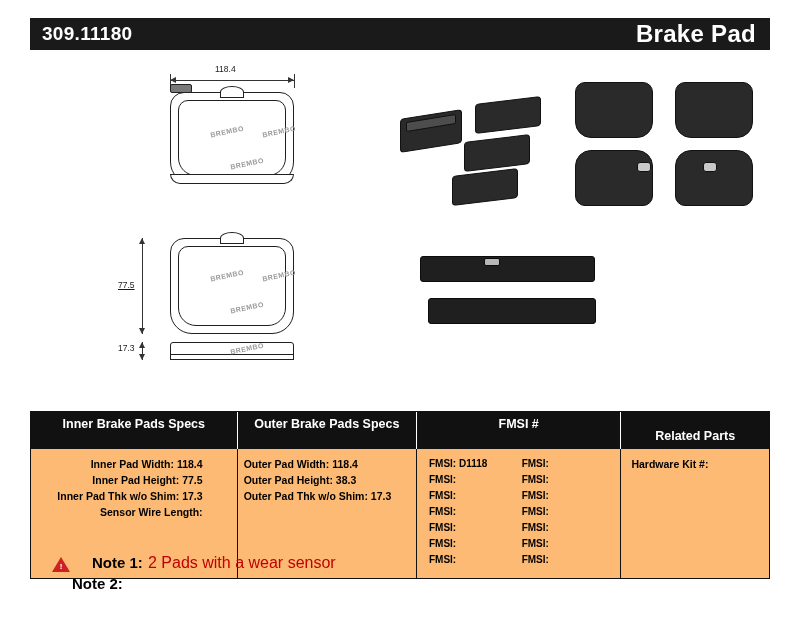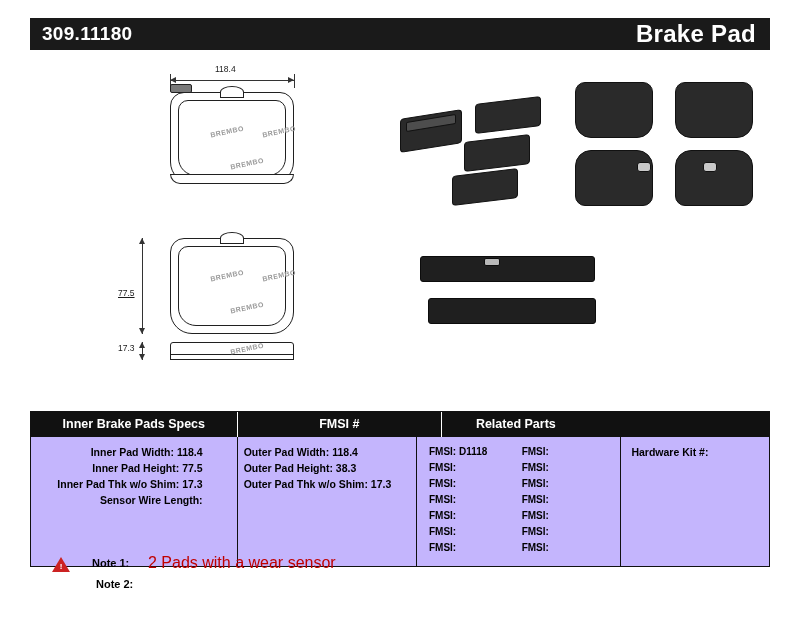--- a/index.html
+++ b/index.html
@@ -157,25 +157,25 @@
   }
   .spec-head > div {
     color: #ffffff;
     font-size: 12.5px;
     font-weight: bold;
     text-align: center;
     padding: 5px 2px 6px 2px;
     box-sizing: border-box;
     border-right: 1.2px solid #ffffff;
   }
-  .spec-head > div:last-child { border-right: none; }
+  .spec-head > div:last-child { border-right: none; margin-top: 12px; }
 
   .spec-body {
     display: flex;
-    background: #c4b5fd;
+    background: #fdba74;
   }
   .spec-body > div {
     box-sizing: border-box;
     border-right: 1.2px solid #111;
     padding: 7px 6px 10px 6px;
     min-height: 120px;
   }
   .spec-body > div:last-child { border-right: none; }
 
   .col-1 { width: 28%; }
@@ -218,21 +218,21 @@
     left: 52px;
     top: 552px;
     width: 500px;
   }
   .note-row {
     display: flex;
     align-items: center;
     height: 21px;
   }
   .note-label {
-    font-size: 11px;
+    font-size: 15px;
     font-weight: bold;
     width: 56px;
   }
   .note-value {
     font-size: 16px;
     font-weight: normal;
     color: #c00000;
   }
   .warn-icon {
     position: absolute;
@@ -288,21 +288,21 @@
     <div class="wm" style="left:180px; top:72px;">BREMBO</div>
     <div class="wm" style="left:232px; top:72px;">BREMBO</div>
     <div class="wm" style="left:200px; top:104px;">BREMBO</div>
   </div>
 
   <div class="tech-block" style="left:0; top:160px; width:320px; height:180px;">
 
     <div class="dim-line-v" style="left:112px; top:22px; height:96px;"></div>
     <div class="arrowU" style="left:109px; top:22px;"></div>
     <div class="arrowD" style="left:109px; top:112px;"></div>
-    <div class="dim-label" style="left:88px; top:72px;text-decoration:underline;">77.5</div>
+    <div class="dim-label" style="left:88px; top:64px;text-decoration:underline;">77.5</div>
 
     <div class="pad-outline" style="left:140px; top:22px; width:124px; height:96px; border-radius:14px 14px 22px 22px;"></div>
     <div class="pad-outline" style="left:190px; top:16px; width:24px; height:12px; border-radius:50% 50% 0 0;"></div>
     <div class="pad-outline" style="left:148px; top:30px; width:108px; height:80px; border-radius:10px 10px 18px 18px; border-width:0.8px;"></div>
 
     <div class="wm" style="left:180px; top:56px;">BREMBO</div>
     <div class="wm" style="left:232px; top:56px;">BREMBO</div>
     <div class="wm" style="left:200px; top:88px;">BREMBO</div>
 
     <div class="dim-line-v" style="left:112px; top:126px; height:18px;"></div>
@@ -339,20 +339,21 @@
     <div class="pad-plate" style="left:0px; top:0px; width:175px; height:26px; border-radius:3px;"></div>
     <div class="pad-plate" style="left:64px; top:2px; width:16px; height:8px; background:#b8b8b8; border-radius:2px;"></div>
     <div class="pad-plate" style="left:8px; top:42px; width:168px; height:26px; border-radius:3px;"></div>
   </div>
 
 </div>
 
 <div class="spec-table">
   <div class="spec-head">
     <div class="col-1">Inner Brake Pads Specs</div>
+    <div class="col-2">Outer Brake Pads Specs</div>
     <div class="col-3">FMSI #</div>
     <div class="col-4">Related Parts</div>
   </div>
   <div class="spec-body">
 
     <div class="col-1 inner-specs">
       <div class="spec-line">Inner Pad Width: 118.4</div>
       <div class="spec-line">Inner Pad Height: 77.5</div>
       <div class="spec-line">Inner Pad Thk w/o Shim: 17.3</div>
       <div class="spec-line">Sensor Wire Length:</div>
@@ -394,17 +395,17 @@
   </div>
 </div>
 
 <div class="notes notes-wrap">
   <div class="warn-icon"></div>
   <div class="warn-inner">!</div>
   <div class="note-row" style="margin-left:40px;">
     <span class="note-label">Note 1:</span>
     <span class="note-value">2 Pads with a wear sensor</span>
   </div>
-  <div class="note-row" style="margin-left:44px;">
+  <div class="note-row" style="margin-left:20px;">
     <span class="note-label">Note 2:</span>
     <span class="note-value"></span>
   </div>
 </div>
 
 </body></html>

